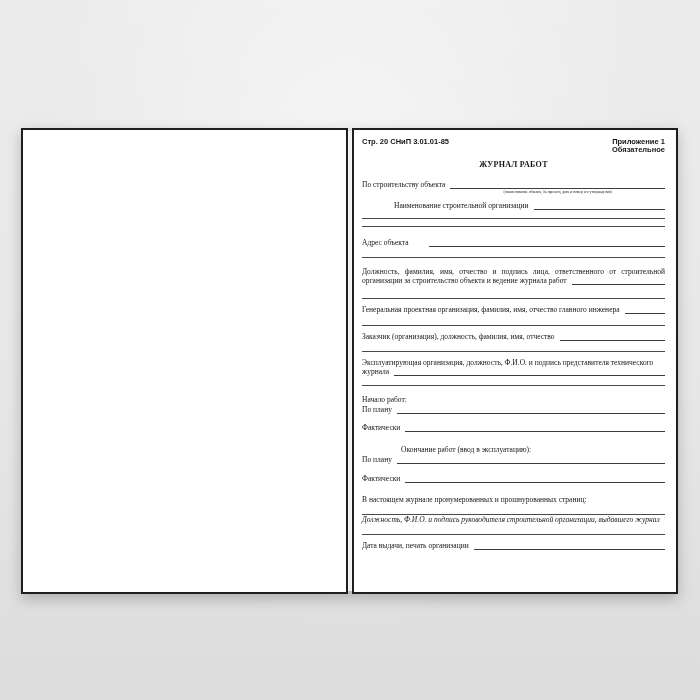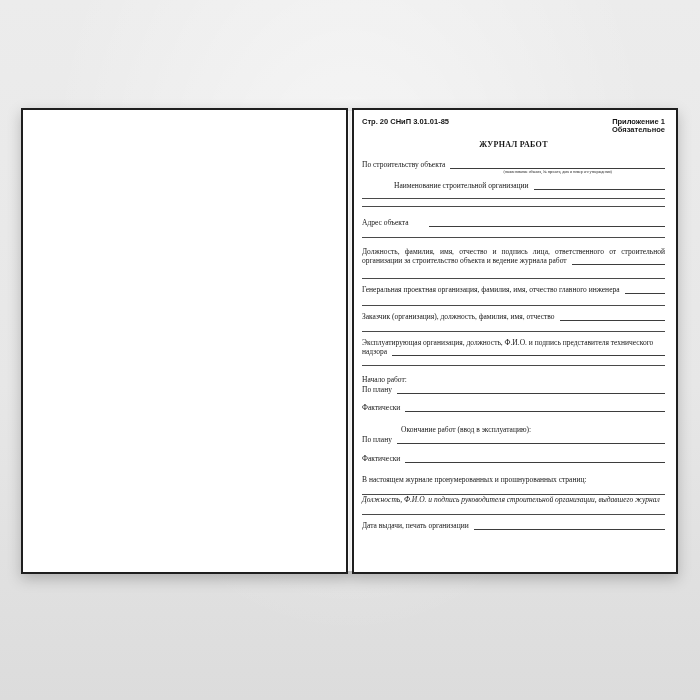--- a/index.html
+++ b/index.html
@@ -8,21 +8,21 @@
     font-family:"Liberation Serif", serif;
     background:#e8e8e8;
   }
   .stage {
     position:relative; width:700px; height:700px; overflow:hidden;
     background:
       radial-gradient(ellipse at 50% 28%, rgba(255,255,255,.55), rgba(255,255,255,0) 62%),
       linear-gradient(180deg,#ececec 0%, #e7e7e7 55%, #dcdcdc 100%);
   }
   .spread {
-    position:absolute; left:21px; top:108px; width:657px; height:466px;
+    position:absolute; left:21px; top:128px; width:657px; height:466px;
     display:flex;
     filter:drop-shadow(0 5px 7px rgba(0,0,0,.22));
   }
   .page {
     background:#ffffff;
     border:2px solid #1e1e1e;
     height:466px;
   }
   .page.left  { width:327px; }
   .fold {
@@ -150,21 +150,21 @@
 
       <div class="frow r-customer">
         <span class="lbl">Заказчик (организация), должность, фамилия, имя, отчество</span>
         <span class="fl"></span>
       </div>
 
       <div class="rule rule-e"></div>
 
       <div class="para p-oper">Эксплуатирующая организация, должность, Ф.И.О. и подпись представителя технического</div>
       <div class="frow">
-        <span class="lbl">надзора</span>
+        <span class="lbl">журнала</span>
         <span class="fl"></span>
       </div>
 
       <div class="rule rule-f"></div>
 
       <div class="t-start">Начало работ:</div>
       <div class="frow r-plan1">
         <span class="lbl">По плану</span>
         <span class="fl"></span>
       </div>

